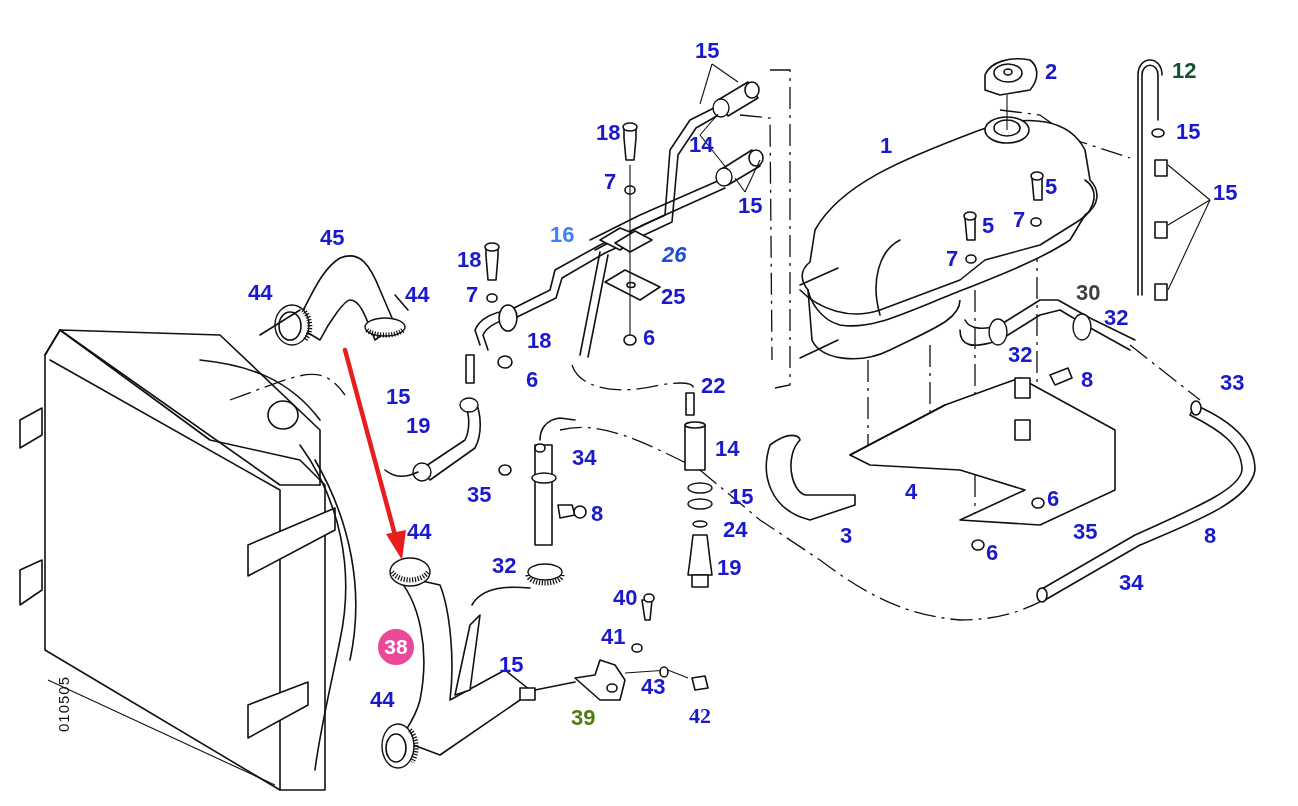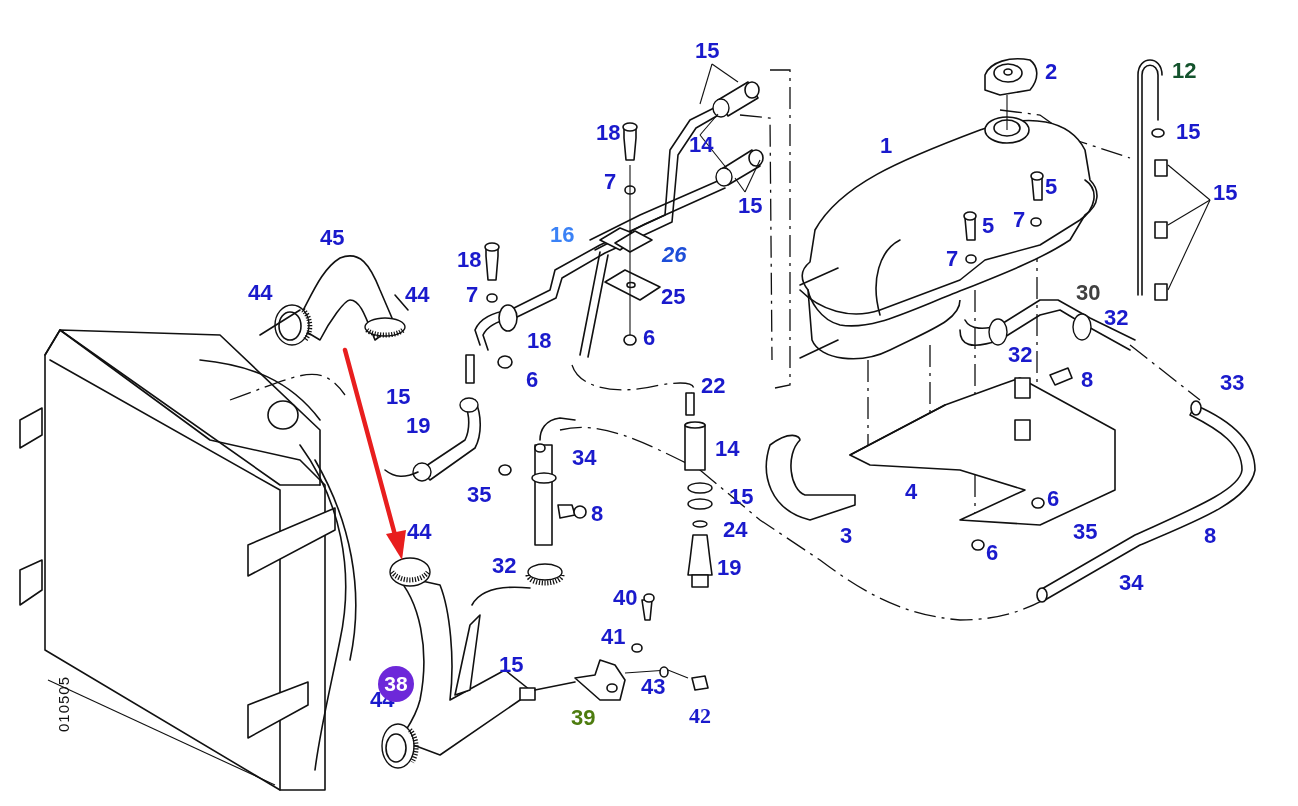--- a/index.html
+++ b/index.html
@@ -279,17 +279,17 @@
 <span class="callout" id="c40" style="left: 613px; top: 587px; color: rgb(26, 26, 204);">40</span>
 <span class="callout" id="c41" style="left: 601px; top: 626px; color: rgb(26, 26, 204);">41</span>
 <span class="callout" id="c42" style="left: 689px; top: 705px; color: rgb(26, 26, 204); font-family: Liberation Serif, serif;">42</span>
 <span class="callout" id="c43" style="left: 641px; top: 676px; color: rgb(26, 26, 204);">43</span>
 <span class="callout" id="c44a" style="left: 248px; top: 282px; color: rgb(26, 26, 204);">44</span>
 <span class="callout" id="c44b" style="left: 405px; top: 284px; color: rgb(26, 26, 204);">44</span>
 <span class="callout" id="c44c" style="left: 407px; top: 521px; color: rgb(26, 26, 204);">44</span>
 <span class="callout" id="c44d" style="left: 370px; top: 689px; color: rgb(26, 26, 204);">44</span>
 <span class="callout" id="c45" style="left: 320px; top: 227px; color: rgb(26, 26, 204);">45</span>
 
-<span class="badge" id="badge38" style="left: 378px; top: 666px; background: #6d28d9; text-align: center;">38</span>
+<span class="badge" id="badge38" style="left: 378px; top: 629px; background: #ec4899; text-align: center;">38</span>
 
 <span class="drawing-id" style="left:55px;top:732px;">010505</span>
 
 </div>
 
 </body></html>

